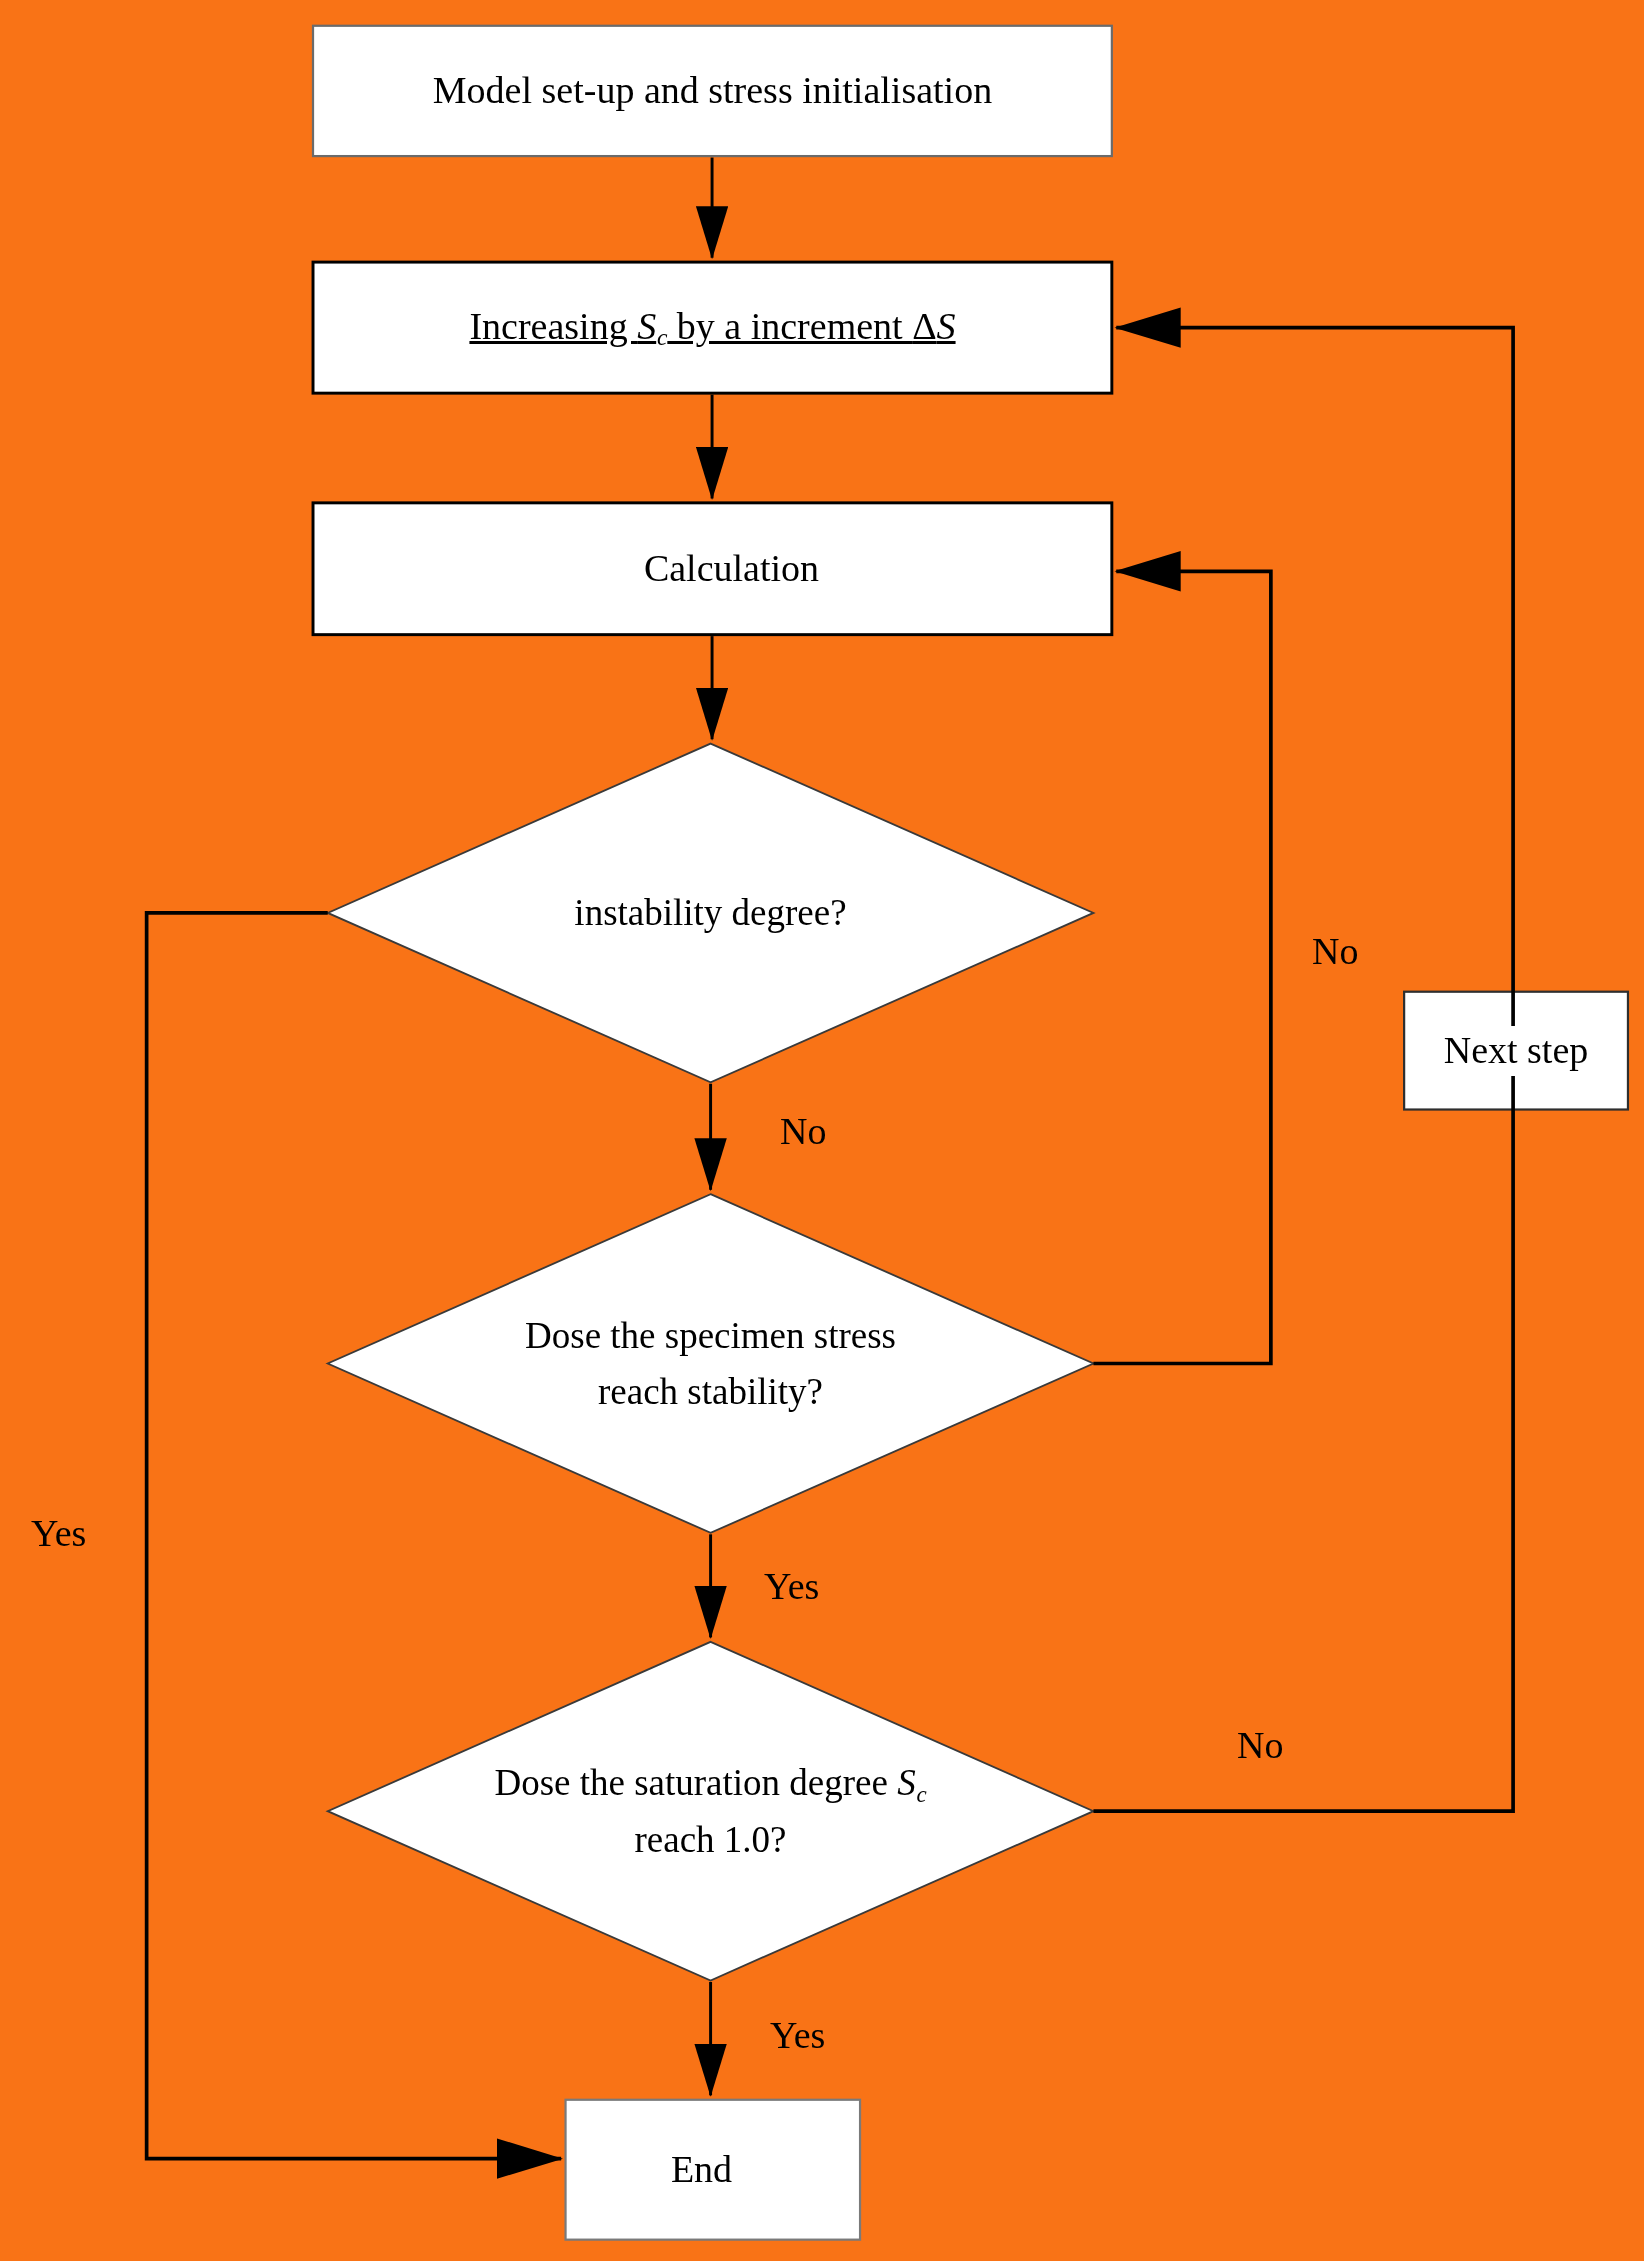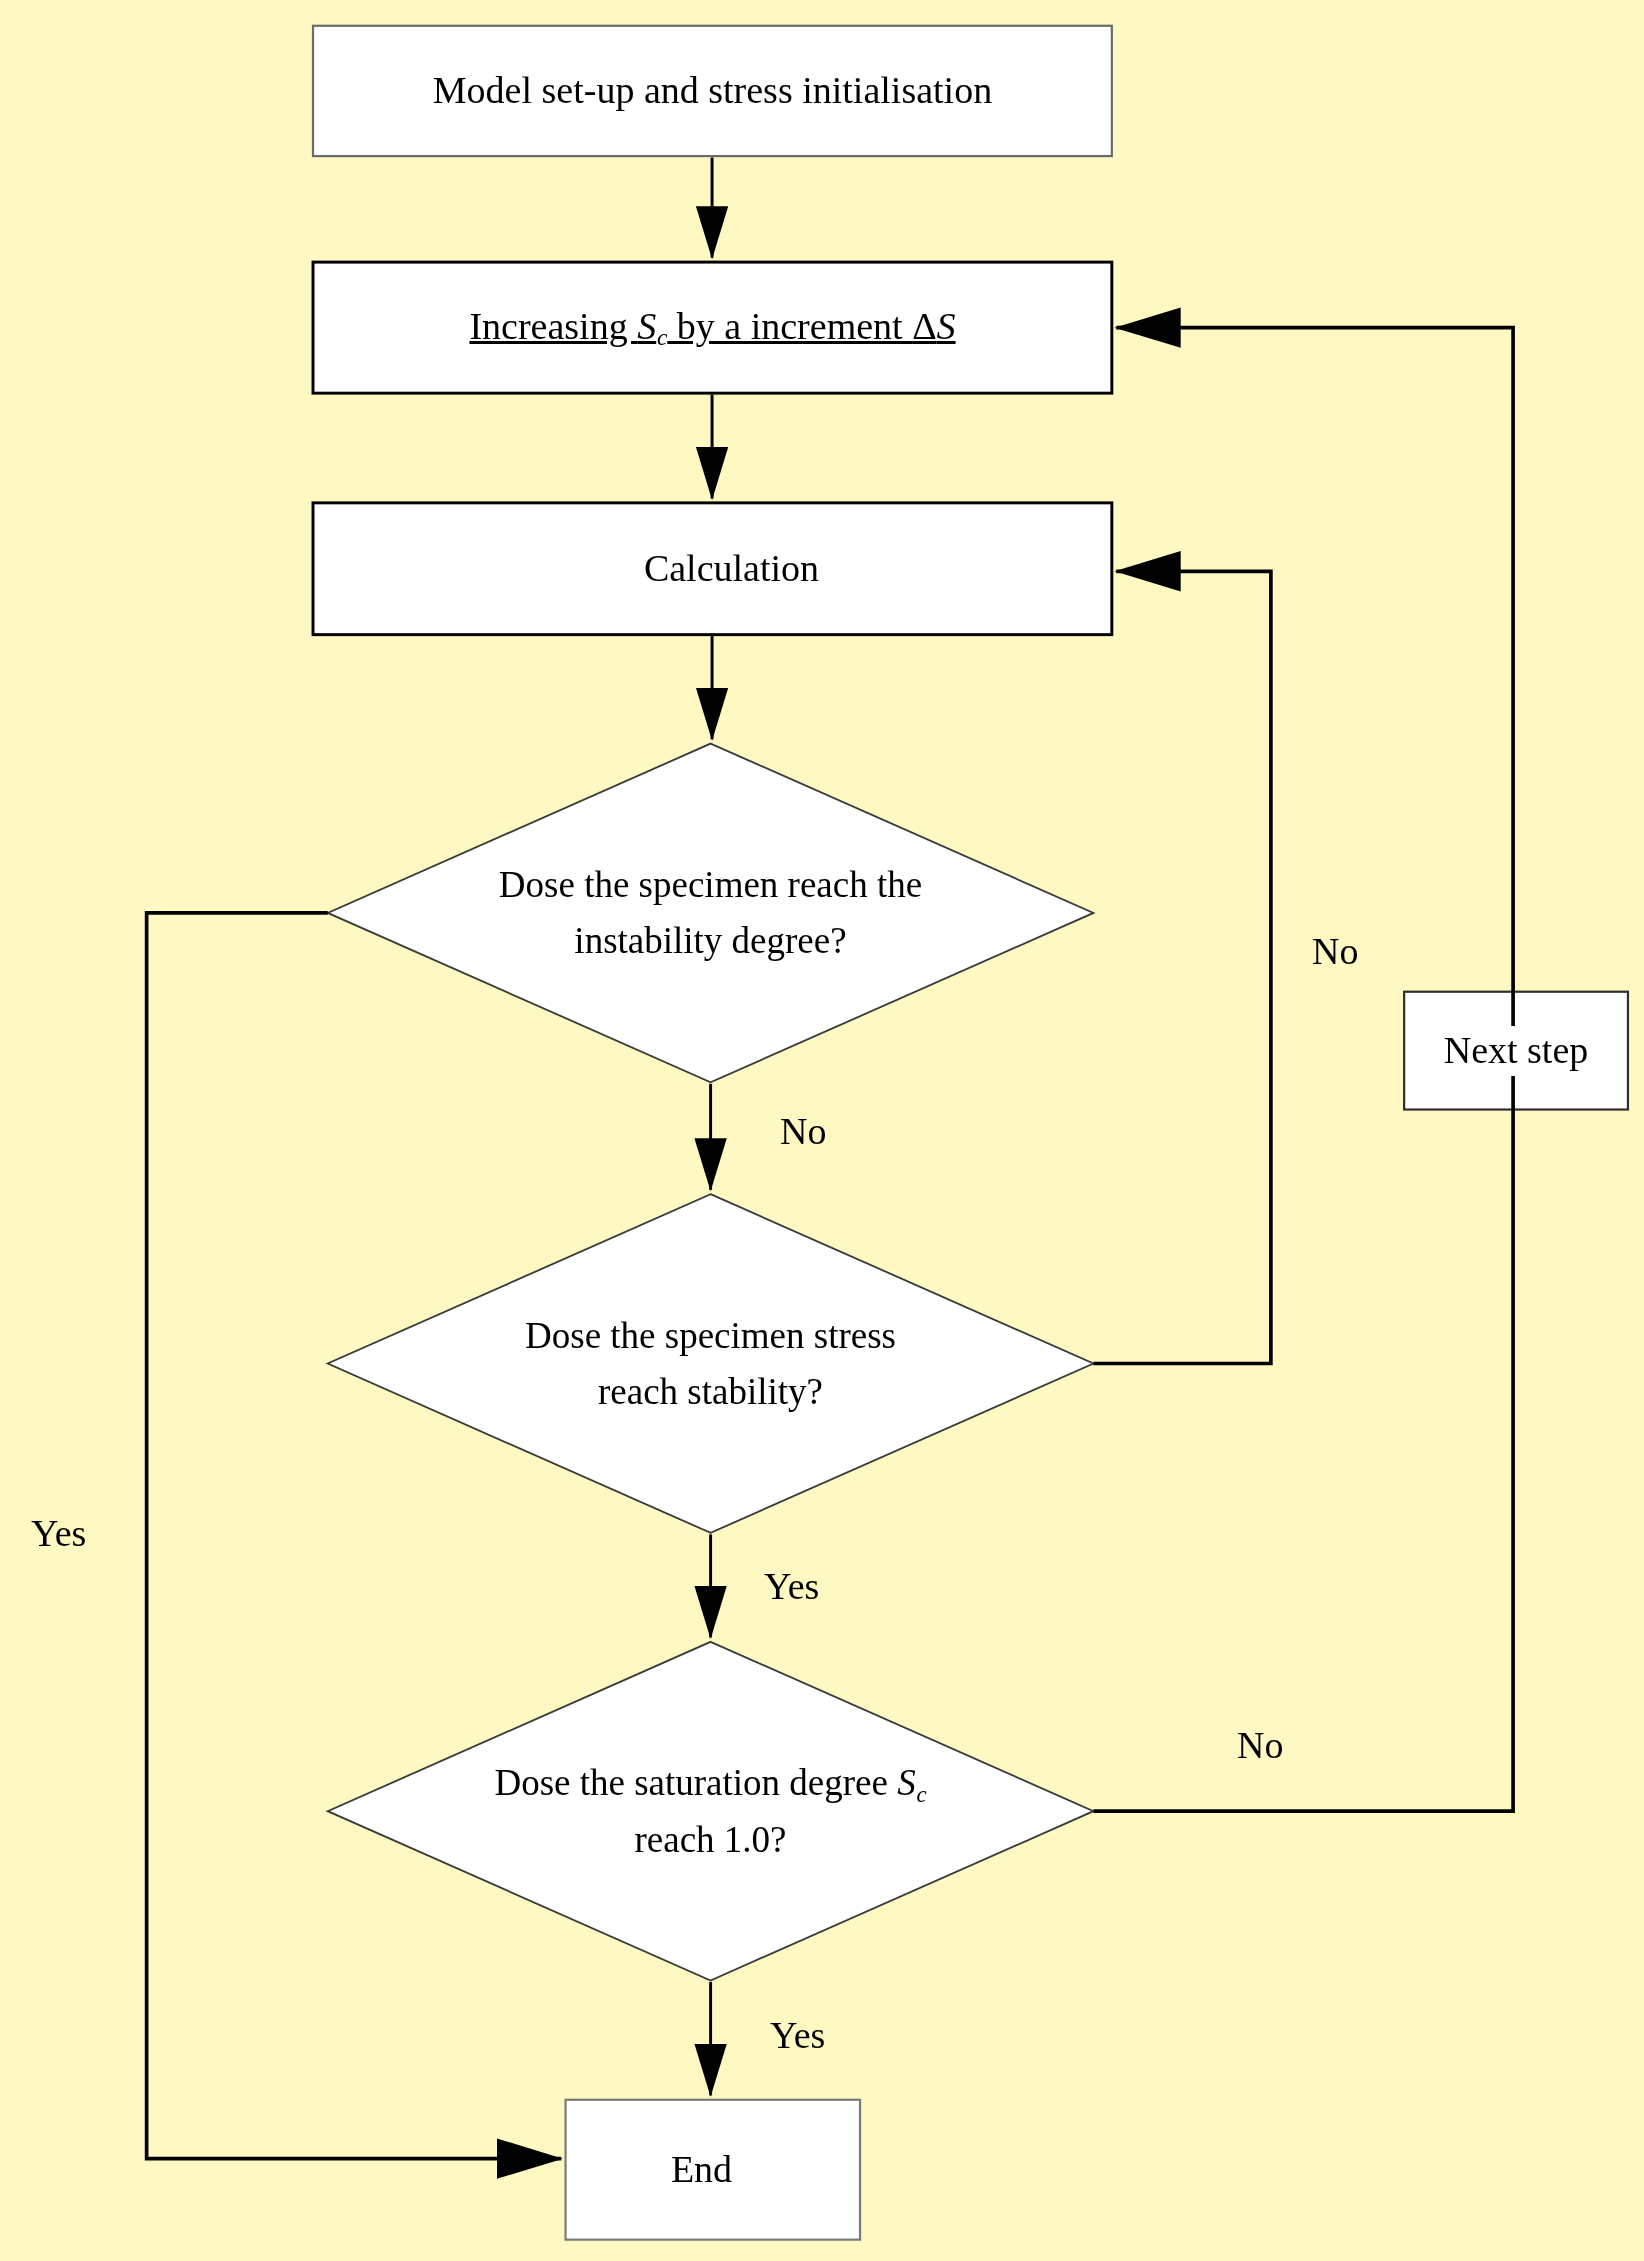--- a/index.html
+++ b/index.html
@@ -1,20 +1,20 @@
 <!DOCTYPE html>
 <html style="font-size:11.8px"><head>
 <meta charset="utf-8">
 <style>
   html, body { margin: 0; padding: 0; background: #ffffff; }
   .canvas {
     position: relative;
     width: 1645px;
     height: 2261px;
-    background: #fef9c3;
+    background: #f97316;
     font-family: "Liberation Serif", serif;
     color: #000000;
     overflow: hidden;
   }
   svg.layer {
     position: absolute;
     left: 0; top: 0;
     width: 1645px; height: 2261px;
   }
   .node-label {
@@ -84,21 +84,20 @@
   <div class="node-label" style="left:313px; top:262px; width:799px; height:131px;text-decoration:underline;">
     <span>
       <span>Increasing </span><span class="var">S</span><span class="sub">c</span><span> by a increment </span><span>Δ</span><span class="var">S</span>
     </span>
   </div>
 
   <div class="node-label" style="left:332px; top:503px; width:799px; height:132px;">Calculation</div>
 
   <div class="node-label decision-label" style="left:416px; top:839px; width:589px; height:147px;">
     <span>
-      <span class="dline">Dose the specimen reach the</span>
       <span class="dline">instability degree?</span>
     </span>
   </div>
 
   <div class="node-label decision-label" style="left:416px; top:1290px; width:589px; height:147px;">
     <span>
       <span class="dline">Dose the specimen stress</span>
       <span class="dline">reach stability?</span>
     </span>
   </div>

